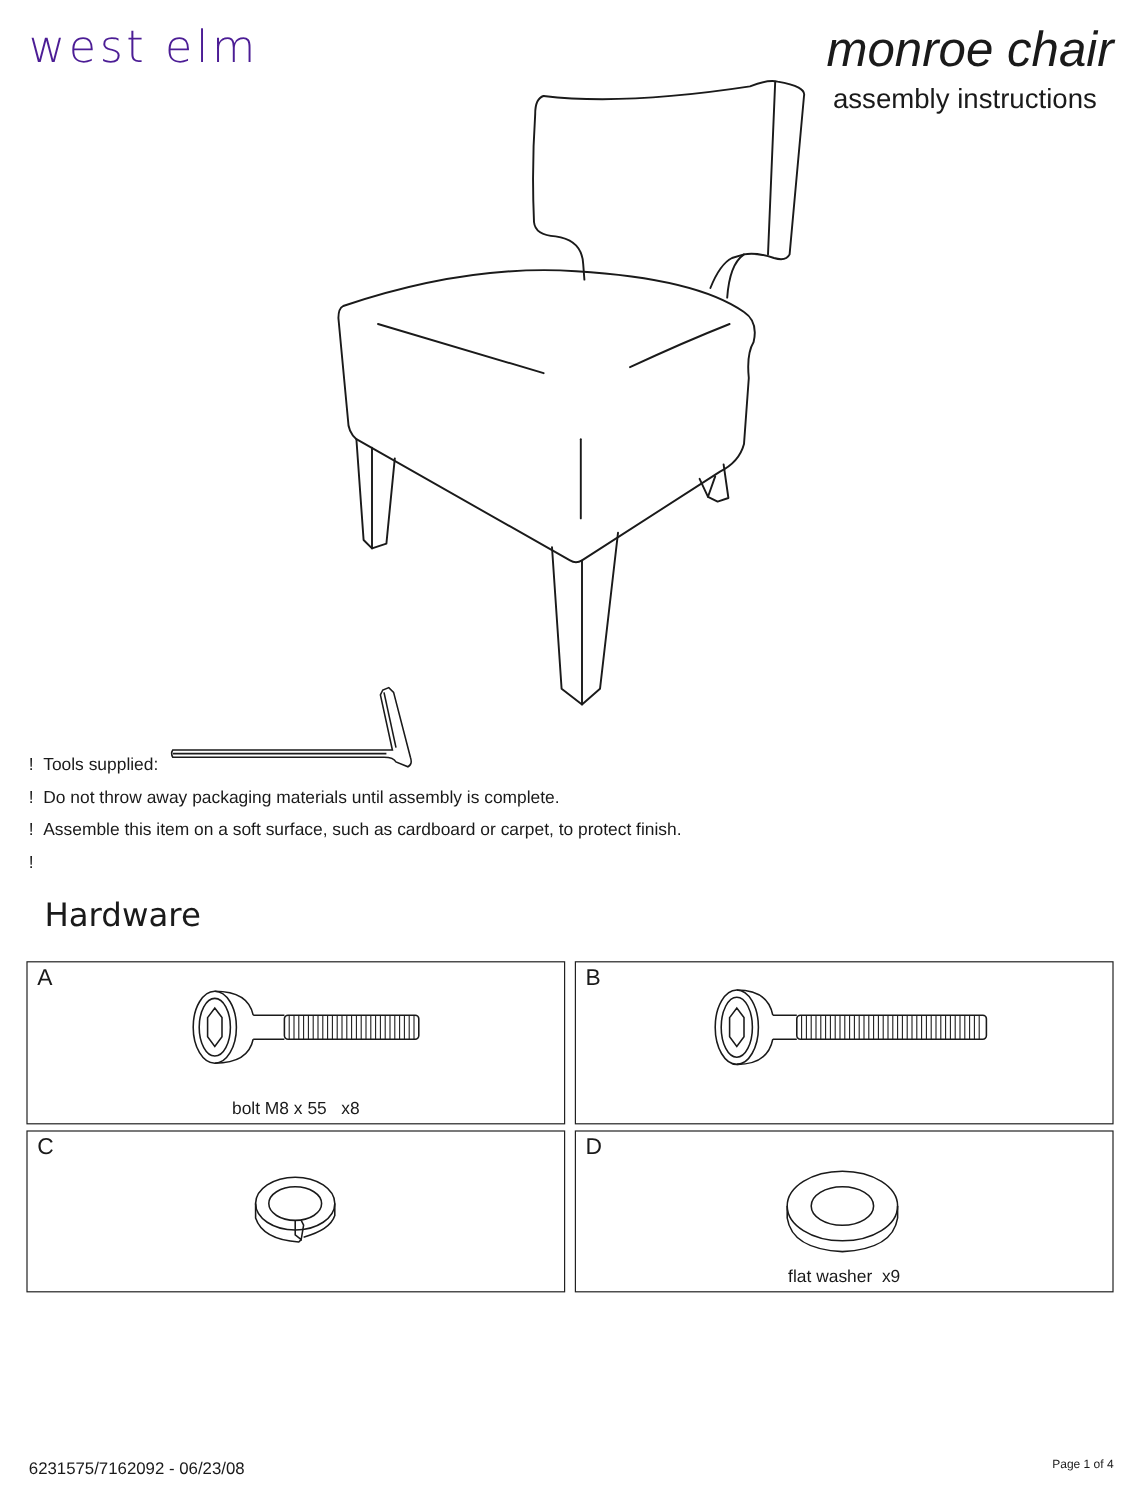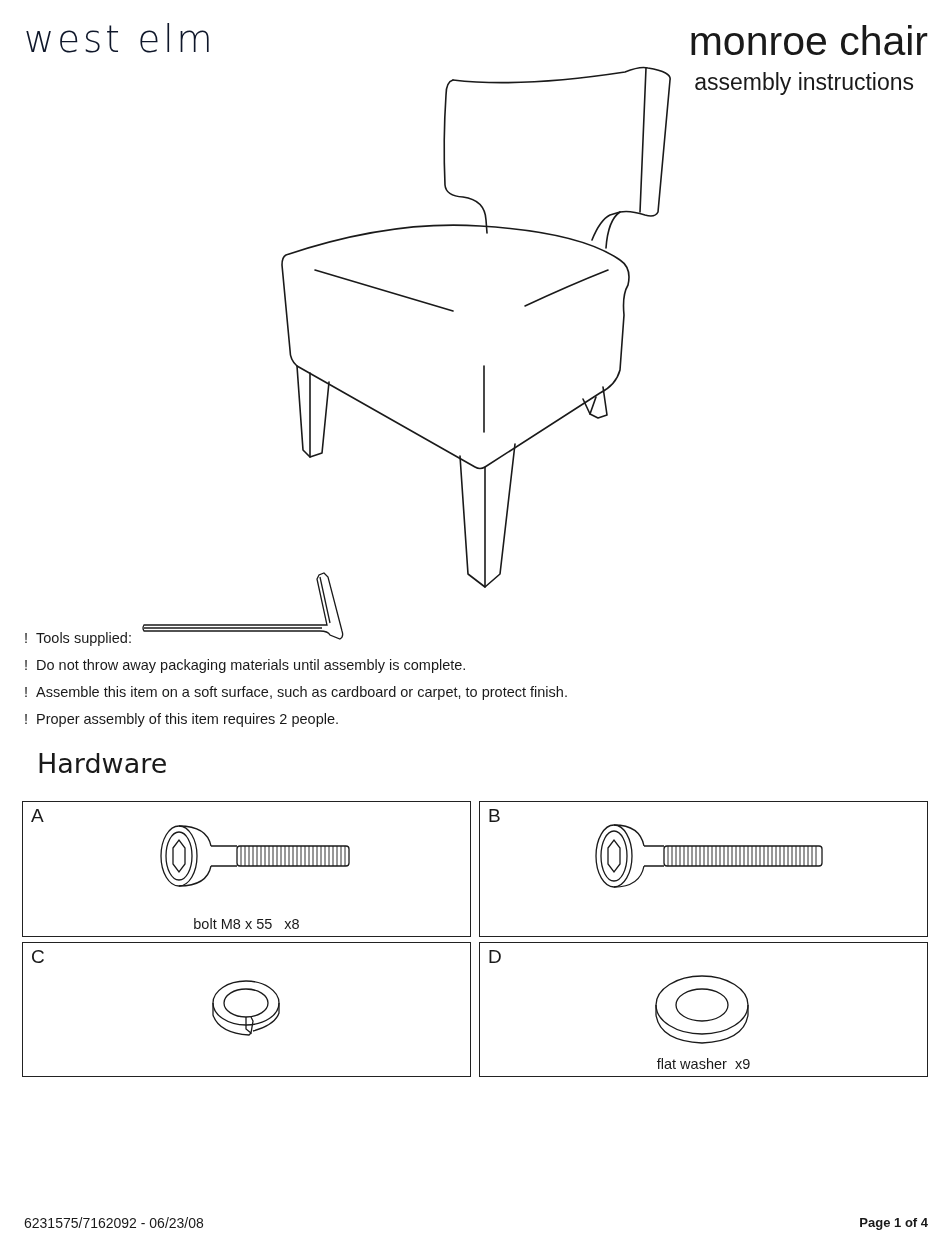--- a/index.html
+++ b/index.html
@@ -1,31 +1,31 @@
 <!DOCTYPE html>
 <html><head>
   <meta charset="utf-8">
   <style>
     html, body { margin:0; padding:0; background:#fff; }
     body { width:950px; height:1259px; position:relative; overflow:hidden; color:#1a1a1a; font-family:"Liberation Sans", sans-serif; }
-    .brand { position:absolute; left:24px; top:18px; font-family:"DejaVu Sans", sans-serif; font-size:37px; letter-spacing:3px; font-weight:300; color:#0f172a; }
-    .title { position:absolute; right:22px; top:18px; font-size:41px; text-align:right; }
+    .brand { position:absolute; left:24px; top:18px; font-family:"DejaVu Sans", sans-serif; font-size:37px; letter-spacing:3px; font-weight:300; color:#4c1d95; }
+    .title { position:absolute; right:22px; top:18px; font-size:41px; text-align:right;font-style:italic; }
     .subtitle { position:absolute; right:36px; top:69px; font-size:23px; }
     .chair { position:absolute; left:270px; top:60px; width:420px; height:540px; }
     .notes { position:absolute; left:24px; top:624px; font-size:14.5px; }
     .note { height:27px; line-height:22px; display:flex; align-items:center; }
     .bang { width:12px; display:inline-block; }
     .allen { margin-left:10px; }
     .hw-title { position:absolute; left:37px; top:748px; font-family:"DejaVu Sans", sans-serif; font-size:27px;text-align:center; }
     .box { position:absolute; border:1.5px solid #222; box-sizing:border-box; }
     .box .letter { position:absolute; left:8px; top:3px; font-size:19px; }
     .box .cap { position:absolute; left:0; right:0; bottom:4px; text-align:center; font-size:14.5px; white-space:pre;margin-top:33px; }
     .box svg { position:absolute; }
     .footer-l { position:absolute; left:24px; top:1215px; font-size:14px; }
-    .footer-r { position:absolute; right:22px; top:1215px; font-size:13px;font-weight:bold; }
+    .footer-r { position:absolute; right:22px; top:1215px; font-size:10px; }
   </style>
 </head>
 <body>
 
 <div class="brand">west elm</div>
 <div class="title">monroe chair</div>
 <div class="subtitle">assembly instructions</div>
 
 <svg class="chair" viewBox="0 0 420 540" fill="none" stroke="#1a1a1a" stroke-width="1.6" stroke-linejoin="round" stroke-linecap="round">
 
@@ -60,21 +60,20 @@
   <div class="note">
     <span class="bang">!</span>
     <span>Do not throw away packaging materials until assembly is complete.</span>
   </div>
   <div class="note">
     <span class="bang">!</span>
     <span>Assemble this item on a soft surface, such as cardboard or carpet, to protect finish.</span>
   </div>
   <div class="note">
     <span class="bang">!</span>
-    <span>Proper assembly of this item requires 2 people.</span>
   </div>
 </div>
 
 <div class="hw-title">Hardware</div>
 
 <div class="box" style="left:22px; top:801px; width:449px; height:136px;">
   <span class="letter">A</span>
   <svg style="left:136px; top:22px;" width="195" height="65" viewBox="0 0 195 65" fill="none" stroke="#1a1a1a" stroke-width="1.3">
     <ellipse cx="20" cy="32" rx="18" ry="30"></ellipse>
     <ellipse cx="20" cy="32" rx="13" ry="24"></ellipse>

